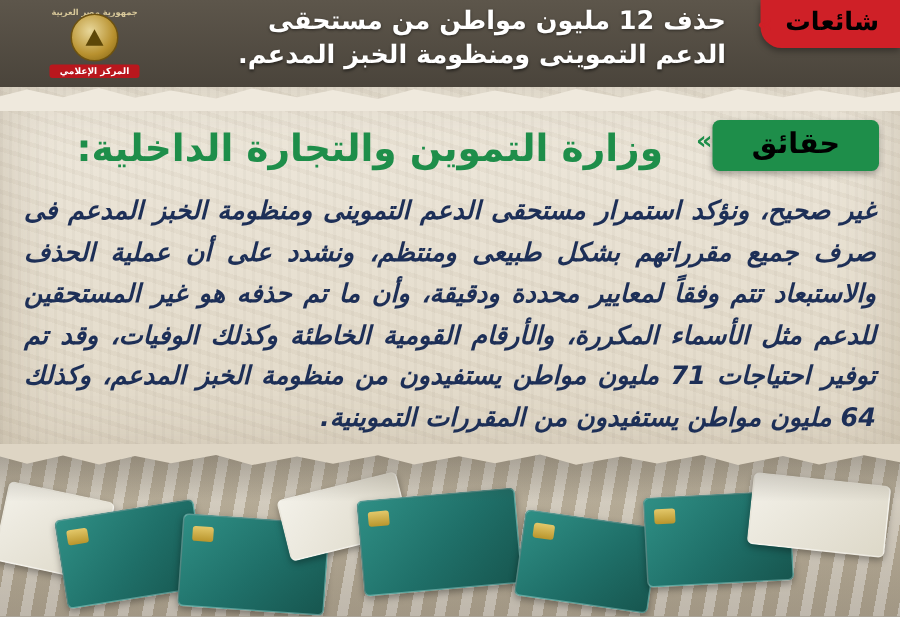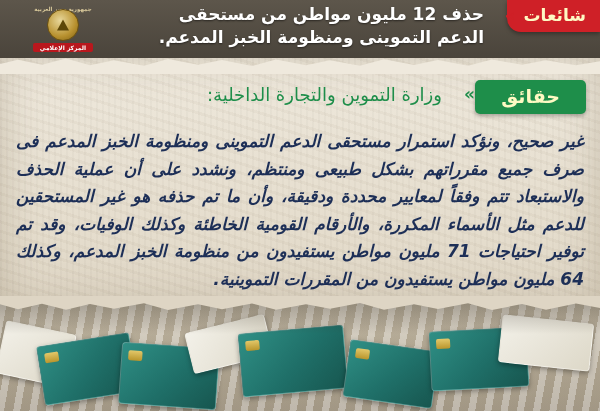--- a/index.html
+++ b/index.html
@@ -41,21 +41,21 @@
   }
 
   
   .top-bar{
     position:absolute;top:0;left:0;right:0;height:58px;
     background:linear-gradient(180deg,#5d564b 0%,#4a443b 100%);
     display:flex;align-items:flex-start;
   }
   .rumor-tag{
     position:absolute;top:0;right:0;
-    background:#cf2027;color:#fef9c3;
+    background:#cf2027;color:#000000;
     font-size:17px;font-weight:bold;
     padding:5px 14px 7px 16px;
     border-bottom-left-radius:14px;
     letter-spacing:.3px;
     box-shadow:0 2px 4px rgba(0,0,0,.35);
     z-index:4;
   }
   .rumor-chevrons{
     position:absolute;top:6px;right:88px;color:#cf2027;
     font-size:16px;font-weight:bold;z-index:4;letter-spacing:-3px;
@@ -87,33 +87,33 @@
     padding:1px 7px;border-radius:2px;white-space:nowrap;
   }
   .logo .arabic-top{
     position:absolute;top:2px;left:0;right:0;text-align:center;
     color:#d8c89a;font-size:5.5px;font-weight:bold;letter-spacing:.2px;
   }
 
   
   .facts-tag{
     position:absolute;top:80px;right:14px;
-    background:#1e8e4a;color:#fef9c3;
+    background:#1e8e4a;color:#000000;
     font-size:19px;font-weight:bold;
     padding:5px 26px 7px 26px;border-radius:5px;
     box-shadow:0 2px 4px rgba(0,0,0,.3);
     z-index:3;
   }
   .facts-chevrons{
     position:absolute;top:84px;right:128px;color:#1e8e4a;
     font-size:17px;font-weight:bold;letter-spacing:-3px;z-index:3;
   }
   .ministry{
     position:absolute;top:84px;right:158px;
-    color:#1e8e4a;font-size:18px;font-weight:normal;z-index:3;
+    color:#1e8e4a;font-size:25px;font-weight:bold;z-index:3;
   }
 
   
   .body-text{
     position:absolute;top:128px;right:16px;left:16px;
     color:#1d2f57;font-size:17px;font-weight:bold;line-height:1.62;
     text-align:justify;text-align-last:right;z-index:3;
     letter-spacing:-.1px;
     font-style:italic;
   }

